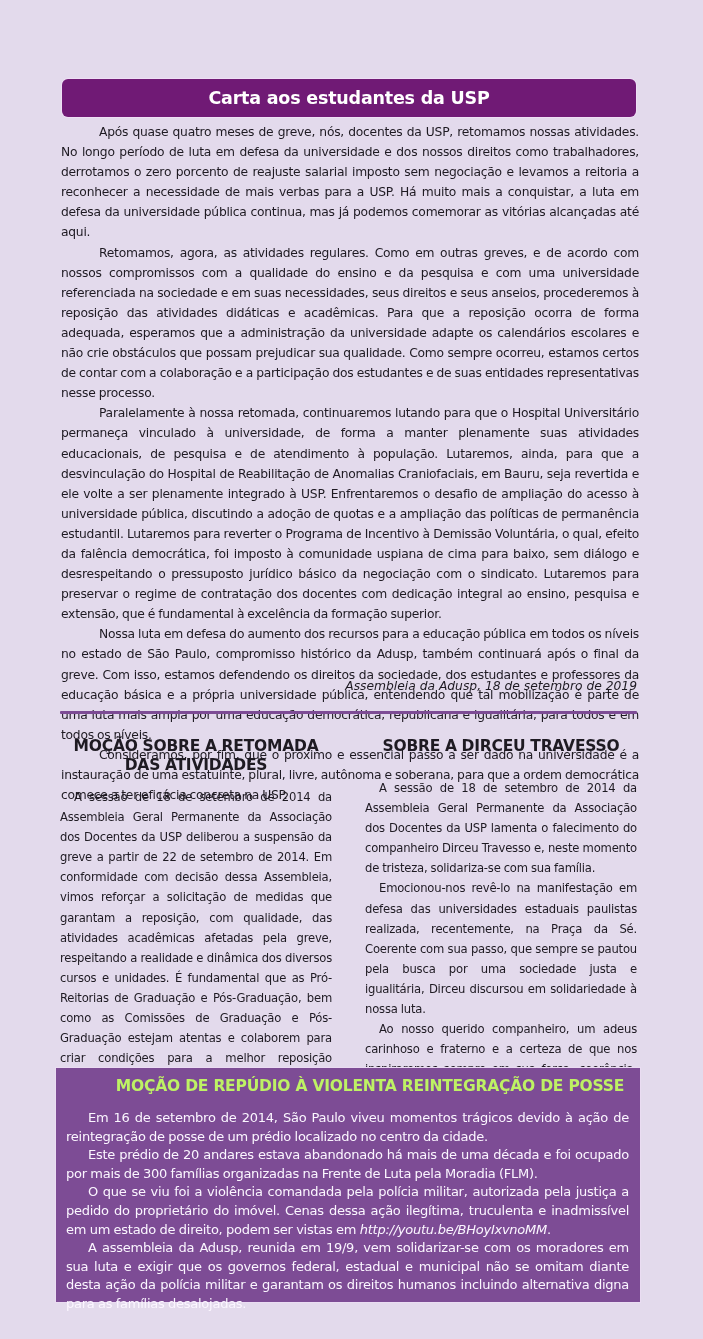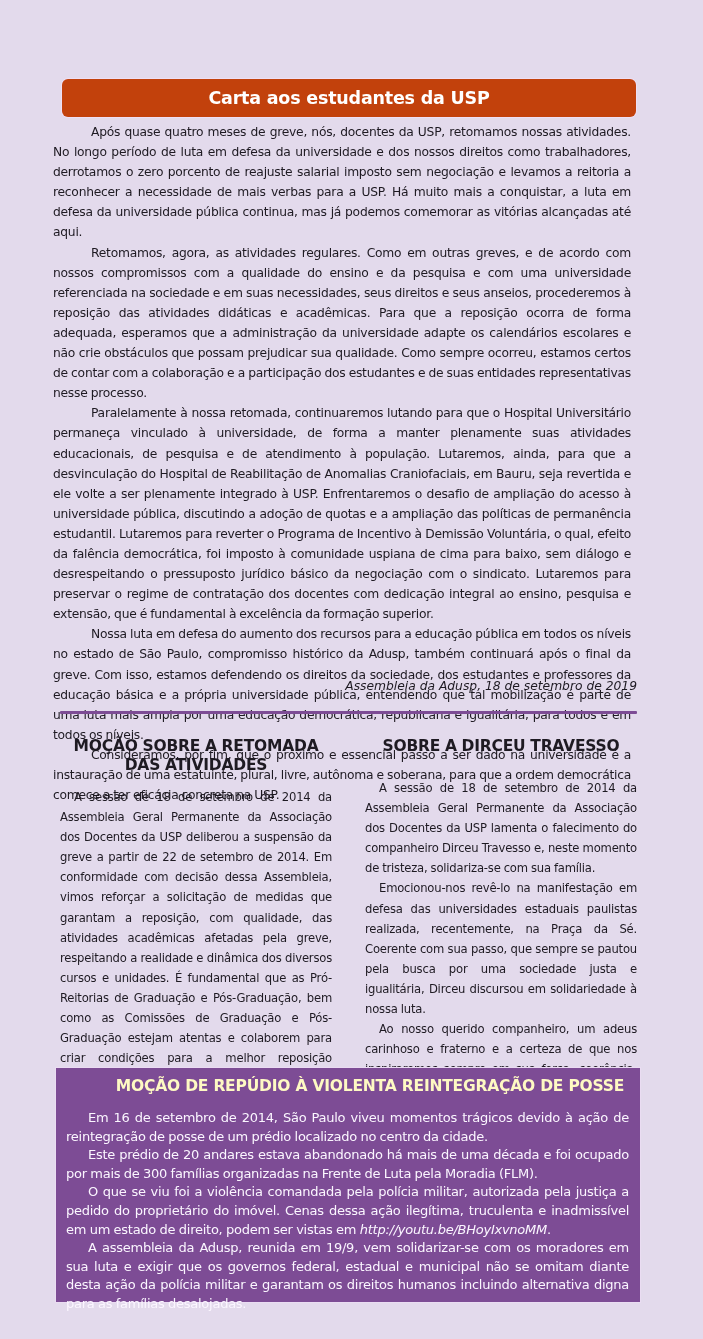--- a/index.html
+++ b/index.html
@@ -6,28 +6,28 @@
   body {
     width: 703px; height: 1339px;
     background: #e3daec;
     position: relative;
     overflow: hidden;
     font-family: "DejaVu Sans", sans-serif;
     color: #1e1a22;
   }
   .banner {
     position: absolute; left: 62px; top: 79px; width: 574px; height: 38px;
-    background: #c2410c; border-radius: 6px;
+    background: #701a75; border-radius: 6px;
     box-shadow: 0 0 0 1px #eedff5;
     color: #fff; text-align: center;
     font-size: 17.5px; font-weight: bold; line-height: 38px;
     letter-spacing: -0.2px;
   }
   .main-text {
-    position: absolute; left: 53px; top: 122px; width: 578px;
+    position: absolute; left: 61px; top: 122px; width: 578px;
     font-size: 12.3px; line-height: 20.1px; text-align: justify;
     letter-spacing: -0.25px; word-spacing: -0.5px;
   }
   .main-text p, .col p, .box p { margin: 0; text-indent: 38px; }
   .main-sig {
     position: absolute; left: 59px; width: 578px; top: 679px;
     font-size: 12.3px; font-style: italic; text-align: right;
   }
   .divider {
     position: absolute; left: 60px; top: 711px; width: 577px; height: 3px;
@@ -49,21 +49,21 @@
   .col p { text-indent: 14px; }
   .col .sig { text-indent: 0; text-align: right; font-style: italic; padding-right: 2px; }
   .box {
     position: absolute; left: 56px; top: 1068px; width: 584px; height: 234px;
     background: #7d4c95; box-shadow: 0 0 0 1px #eadcf2;
     color: #fbf6ff;
   }
   .box h2 {
     margin: 7px 0 12px 0; text-align: center;
     font-size: 15.5px; font-weight: bold; line-height: 22px;
-    color: #fef9c3; letter-spacing: -0.2px; padding-left: 44px;
+    color: #bef264; letter-spacing: -0.2px; padding-left: 44px;
   }
   .box .body {
     padding: 0 11px 0 10px;
     font-size: 13px; line-height: 18.6px; text-align: justify;
     letter-spacing: -0.25px; word-spacing: -0.4px;
   }
   .box p { text-indent: 22px; }
   .link { font-style: italic; }
 </style>
 </head>

